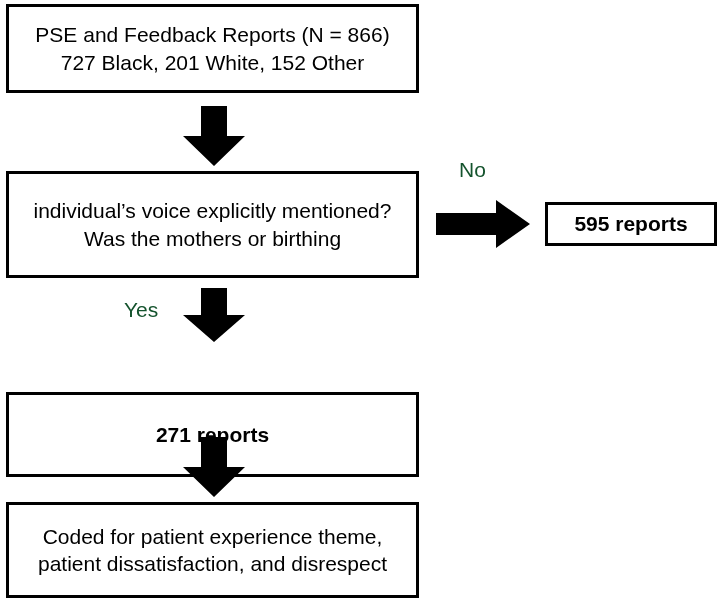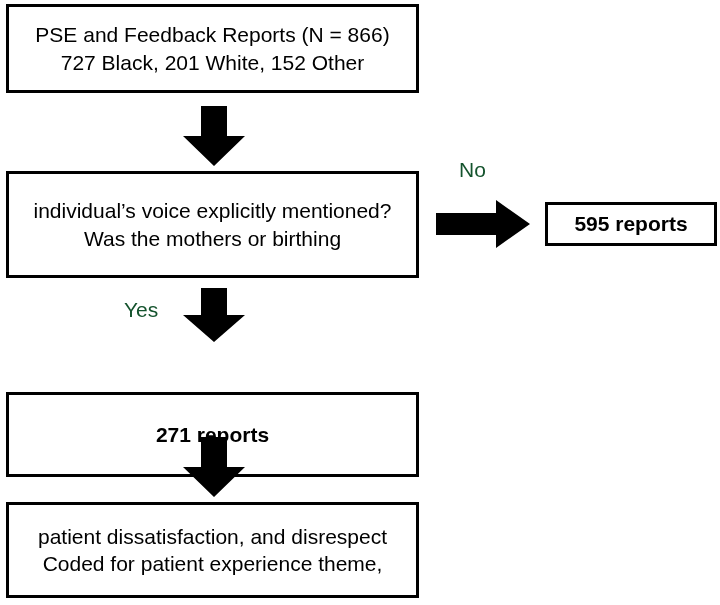--- a/index.html
+++ b/index.html
@@ -180,17 +180,17 @@
     <span class="line">271 reports</span>
   </div>
 
   <div class="arrow" id="arrow-included-coding">
     <svg viewBox="0 0 62 60" preserveAspectRatio="none" aria-hidden="true">
       <polygon points="18,0 44,0 44,30 62,30 31,60 0,30 18,30" fill="#000000"></polygon>
     </svg>
   </div>
 
   <div class="node" id="box-coding">
+    <span class="line">Coded for patient experience theme,</span>
     <span class="line">patient dissatisfaction, and disrespect</span>
-    <span class="line">Coded for patient experience theme,</span>
   </div>
 
 </div>
 
 </body></html>

